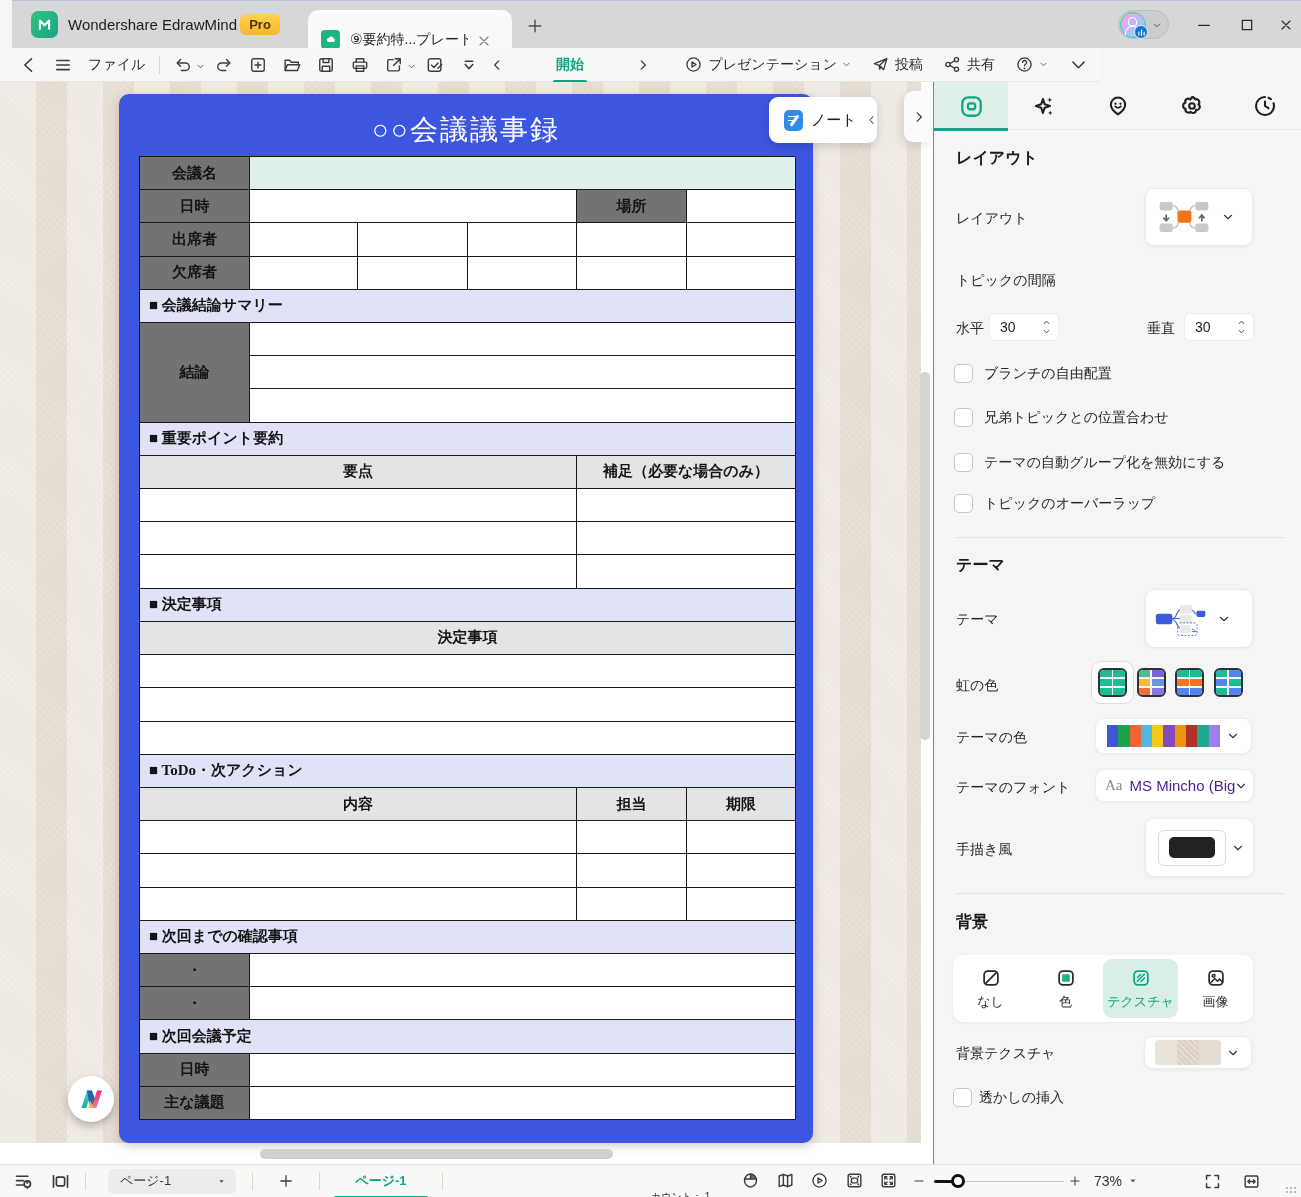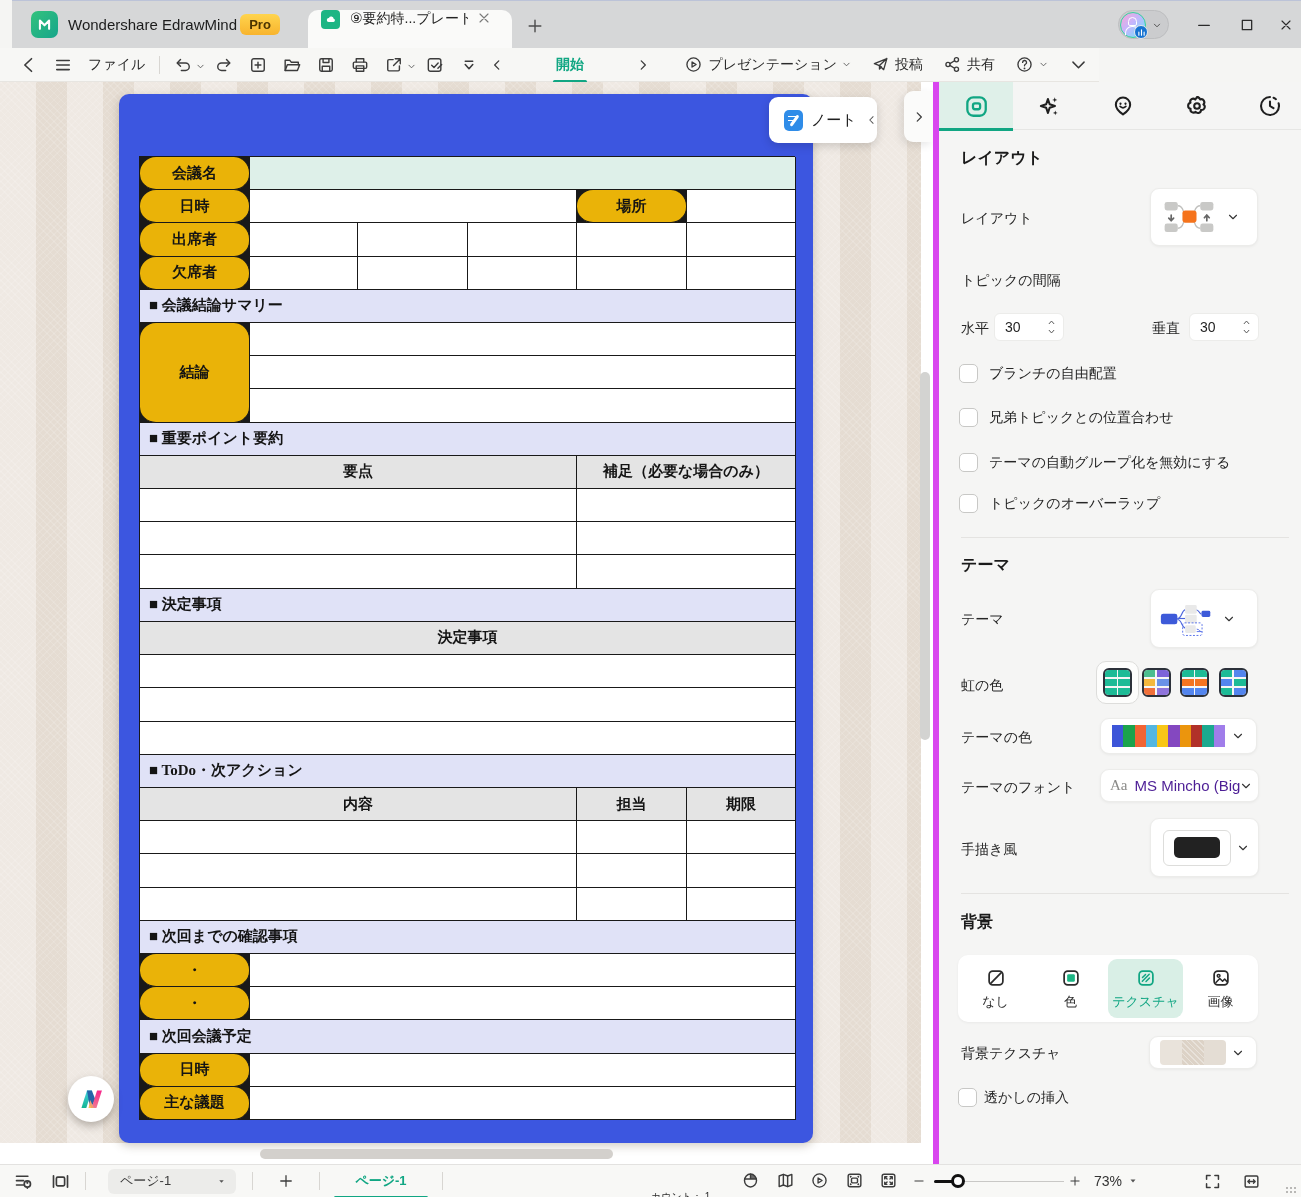--- a/index.html
+++ b/index.html
@@ -13,21 +13,21 @@
 
   
   #titlebar { position:absolute; left:12px; top:0; width:1301px; height:48px; background:#d6d7d8; border-top:1px solid #bcc3d8;text-decoration:underline; }
   #applogo { position:absolute; left:19px; top:10px; width:27px; height:27px; border-radius:7px;
              background:linear-gradient(135deg,#33c27d,#16a58b); display:flex; align-items:center; justify-content:center; }
   #appname { position:absolute; left:56px; top:15px; font-size:15px; color:#1c1c1c; }
   #probadge { position:absolute; left:228px; top:13px; width:40px; height:21px; border-radius:6px;
               background:linear-gradient(180deg,#ffd44d,#f8b42e); color:#4c3500; font-size:13px; font-weight:700;
               display:flex; align-items:center; justify-content:center; }
   #doctab { position:absolute; left:296px; top:9px; width:204px; height:39px; background:#fafaf9;
-            border-radius:10px 10px 0 0; display:flex; align-items:flex-start; }
+            border-radius:10px 10px 0 0; display:flex; align-items:flex-end; }
   #doctab .docicon { width:19px; height:19px; margin-left:13px; border-radius:4px; background:#1db584;
             display:flex; align-items:center; justify-content:center; }
   #doctab .title { margin-left:10px; font-size:14px; color:#232323; width:118px; white-space:nowrap; overflow:hidden; }
   #doctab .tclose { width:16px; height:16px; margin-left:8px; color:#7a7a7a; cursor:pointer; }
   #newtab { position:absolute; left:513px; top:15px; width:20px; height:20px; color:#4d4d4d; }
   #avatarpill { position:absolute; left:1106px; top:9px; width:51px; height:29px; border-radius:15px;
                 background:#cbccce; border:1px solid #bdbec0; }
   #avatar { position:absolute; left:1px; top:1px; width:26px; height:26px; border-radius:50%;
             background:linear-gradient(135deg,#f9a8d4 0%,#c4b5fd 45%,#67e8f9 100%); border:1.5px solid #34d39e; }
   #avatar .person { position:absolute; left:7px; top:4px; width:9px; height:9px; border:1.6px solid #fff; border-radius:50% 50% 2px 2px; }
@@ -65,21 +65,21 @@
           box-shadow:0 3px 10px rgba(90,75,50,.28); z-index:1; }
   #card h1 { position:absolute; left:0; top:17px; width:100%; text-align:center; color:#fff;
              font-family:"Liberation Serif","DejaVu Serif",serif; font-weight:500; font-size:28px; letter-spacing:2px; }
   #mtable { position:absolute; left:20px; top:62px; width:656px; height:964px; display:grid;
             grid-template-columns:110px 108px 110px 109px 110px 109px; grid-template-rows:repeat(29,1fr);
             border-top:1.5px solid #191919; border-left:1.5px solid #191919; background:#191919;
             font-family:"Liberation Serif","DejaVu Serif",serif; }
   .tc { border-right:1px solid #191919; border-bottom:1px solid #191919; font-size:15px; color:#141414;
         display:flex; align-items:center; justify-content:center; font-weight:700; overflow:hidden; }
   .tc.blank { background:#fff; }
-  .tc.label { background:#eab308;border-radius:16px; }
+  .tc.label { background:#737373; }
   .tc.head  { background:#e4e4e4; }
   .tc.mint  { background:#def0e9; }
   .tc.band  { background:#e0e2f7; justify-content:flex-start; padding-left:9px; }
 
   #notebtn { position:absolute; left:769px; top:15px; white-space:nowrap; width:108px; height:46px; background:#fff; border-radius:9px;
              box-shadow:0 3px 10px rgba(0,0,0,.16); display:flex; align-items:center; z-index:3; }
   #noteicon { width:20px; height:21px; margin-left:15px; border-radius:5px; background:#2f8ce8; position:relative; }
   #noteicon i { position:absolute; left:4px; width:8px; height:0; border-top:1.7px solid #fff; }
   #noteicon i.l1 { top:6px; } #noteicon i.l2 { top:10px; width:5px; }
   #noteicon .pen { position:absolute; left:9px; top:4px; width:2.6px; height:13px; background:#fff; border-radius:2px; transform:rotate(35deg); }
@@ -90,21 +90,21 @@
             box-shadow:-3px 3px 8px rgba(0,0,0,.10); display:flex; align-items:center; justify-content:center; z-index:2; }
   #handle .ic { width:14px; height:14px; color:#3c3c3c; }
 
   #vscroll { position:absolute; left:920px; top:290px; width:10px; height:368px; background:#d3d3d1; border-radius:5px; }
   #hscroll { position:absolute; left:260px; top:1067px; width:353px; height:10px; background:#d3d0cc; border-radius:5px; z-index:2; }
 
   #floatlogo { position:absolute; left:68px; top:994px; width:46px; height:46px; border-radius:50%; background:#fff;
                box-shadow:0 4px 9px rgba(70,60,50,.35); z-index:3; display:flex; align-items:center; justify-content:center; }
 
   
-  #panel { position:absolute; left:933px; top:82px; width:368px; height:1082px; background:#f5f5f4; border-left:6px solid #d946ef; }
+  #panel { position:absolute; left:933px; top:82px; width:368px; height:1082px; background:#f5f5f4; border-left:1px solid #d946ef; }
   #tabbar { position:absolute; left:0; top:0; width:368px; height:48px; border-bottom:1px solid #e6e6e4; display:flex; }
   .ptab { width:73.6px; height:48px; display:flex; align-items:center; justify-content:center; color:#1f1f1f; position:relative; }
   .ptab .ic { width:26px; height:26px; }
   .ptab.sel { background:#dff0e9; color:#11a683; }
   .ptab.sel:after { content:""; position:absolute; left:0; right:0; bottom:-1px; height:3px; background:#11a683; }
 
   .pheading { position:absolute; left:22px; font-size:16px; font-weight:700; color:#1a1a1a; }
   .plabel { position:absolute; left:22px; font-size:14px; color:#262626; }
   .pdiv { position:absolute; left:22px; width:328px; height:1px; background:#e4e3e1; }
   .dd { position:absolute; background:#fff; border:1px solid #ececea; border-radius:9px; box-shadow:0 1px 3px rgba(0,0,0,.05);
@@ -373,20 +373,21 @@
           <svg viewBox="0 0 24 24" fill="none" stroke="currentColor" stroke-width="1.7" stroke-linecap="round" stroke-linejoin="round">
             <path d="M5 9 L12 16 L19 9" stroke-width="1.9"></path>
           </svg>
         </span>
     </div>
   </div>
 
   <div id="canvas">
     <div id="stripes"></div>
     <div id="card">
+      <h1>○○会議議事録</h1>
       <div id="mtable">
           <div class="tc label" style="grid-area: 1 / 1 / span 1 / span 1;">会議名</div>
           <div class="tc mint" style="grid-area: 1 / 2 / span 1 / span 5;"></div>
           <div class="tc label" style="grid-area: 2 / 1 / span 1 / span 1;">日時</div>
           <div class="tc blank" style="grid-area: 2 / 2 / span 1 / span 3;"></div>
           <div class="tc label" style="grid-area: 2 / 5 / span 1 / span 1;">場所</div>
           <div class="tc blank" style="grid-area: 2 / 6 / span 1 / span 1;"></div>
           <div class="tc label" style="grid-area: 3 / 1 / span 1 / span 1;">出席者</div>
           <div class="tc blank" style="grid-area: 3 / 2 / span 1 / span 1;"></div>
           <div class="tc blank" style="grid-area: 3 / 3 / span 1 / span 1;"></div>

